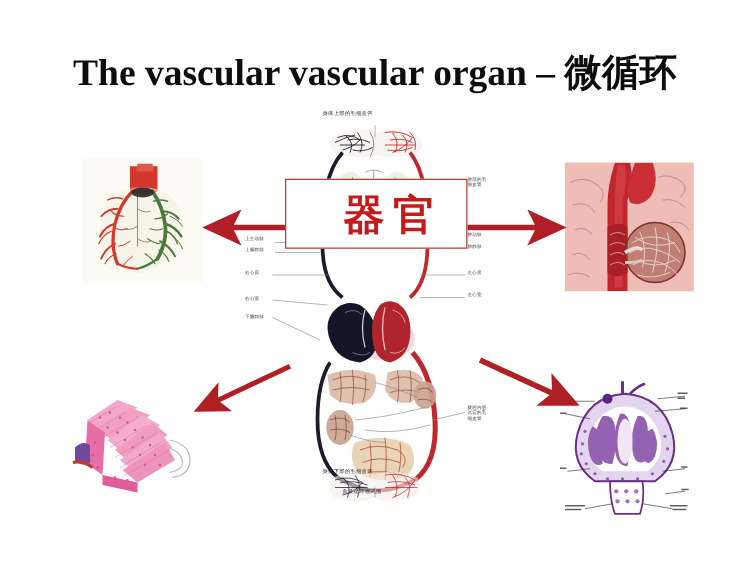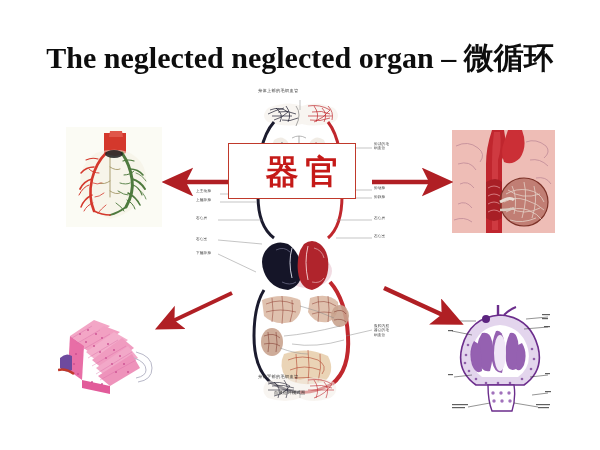--- a/index.html
+++ b/index.html
@@ -43,21 +43,21 @@
     position:absolute;
     font-family:"DejaVu Sans", sans-serif;
     font-size:4.2px;
     color:#2e2e2e;
     white-space:nowrap;
     letter-spacing:.3px;
   }
 
   
   .callout{
-    position:absolute;left:228px;top:143px;width:128px;height:56px;
+    position:absolute;left:228px;top:143px;width:146px;height:56px;
     background:#ffffff;
     border:1.5px solid #c0392b;
     box-sizing:border-box;
     display:flex;align-items:center;justify-content:center;
     z-index:40;
     padding-left:20px;
   }
   .callout-text{
     font-family:"DejaVu Sans", sans-serif;
     font-weight:bold;
@@ -82,21 +82,21 @@
   
   .thumb-tissue{left:58px;top:318px;width:101px;height:78px;background:#ffffff;}
   
   .thumb-glom{left:446px;top:303px;width:109px;height:110px;background:#ffffff;}
 </style>
 </head>
 <body>
 
 <div class="slide">
 
-  <div class="title">The neglected neglected organ – 微循环</div>
+  <div class="title">The vascular vascular organ – 微循环</div>
 
   <div class="thumb thumb-heart">
     <svg width="96" height="100" viewBox="0 0 96 100">
       <rect x="0" y="0" width="96" height="100" fill="#fbfbf4"></rect>
 
       <path d="M38 6 L60 6 L60 26 Q49 32 38 26 Z" fill="#d4382c"></path>
       <path d="M44 4 L56 4 L57 10 L43 10 Z" fill="#e0564a"></path>
 
       <path d="M30 26 Q14 36 14 58 Q14 82 44 92 Q76 84 80 58 Q82 34 62 25 Q48 20 30 26 Z" fill="#f4f0e2" opacity="0.55"></path>
 

